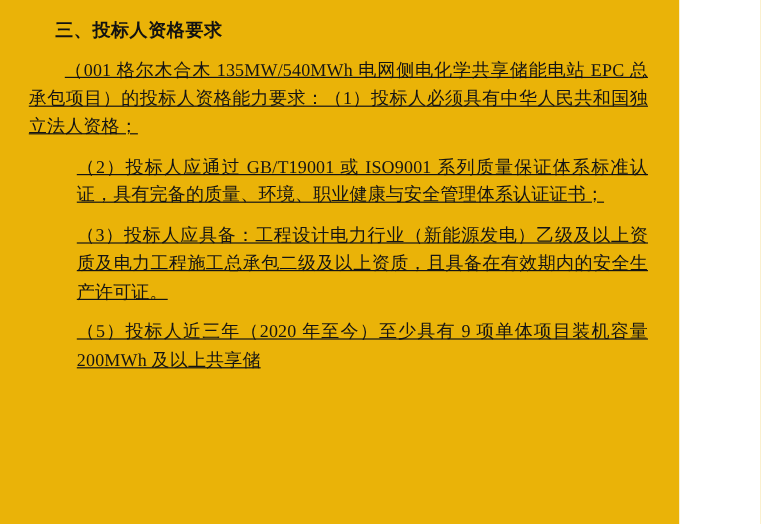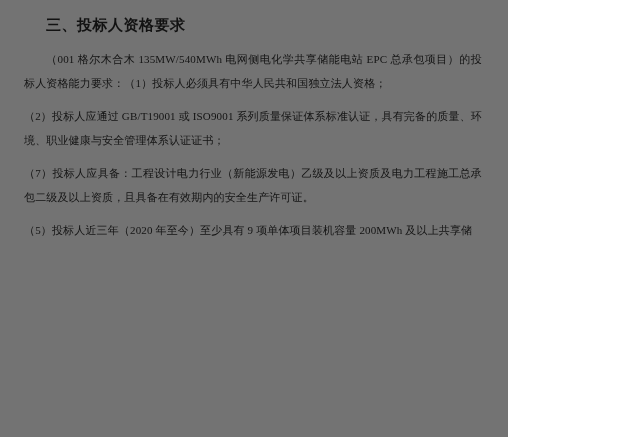--- a/index.html
+++ b/index.html
@@ -9,58 +9,60 @@
   body {
     width: 634px;
     height: 437px;
     background: #ffffff;
     font-family: "Liberation Serif", "DejaVu Serif", serif;
     color: #1a1a1a;
     overflow: hidden;
   }
   .page {
     position: relative;
-    width: 508px;
+    width: 566px;
     height: 437px;
-    background: #737373;
+    background: #eab308;
     padding: 0;
     box-sizing: border-box;
   }
   .doc-body {
     padding: 10px 26px 0 24px;
     box-sizing: border-box;
   }
   .section-heading {
     font-weight: bold;
     font-size: 15px;
     letter-spacing: 0.5px;
     margin: 6px 0 13px 22px;
     color: #121212;
   }
   .para {
-    font-size: 11px;
+    font-size: 15px;
     line-height: 23.5px;
     text-align: justify;
     text-justify: inter-ideograph;
     margin: 0 0 10px 0;
     color: #141414;
     letter-spacing: 0.15px;
+    text-decoration: underline;
   }
   .para.indent {
     text-indent: 2em;
   }
   .para.cont {
     text-indent: 0;
+    margin-left: 40px;
   }
 </style>
 </head>
 <body>
 
 <div class="page">
   <div class="doc-body">
     <div class="section-heading">三、投标人资格要求</div>
 
     <p class="para indent">（001 格尔木合木 135MW/540MWh 电网侧电化学共享储能电站 EPC 总承包项目）的投标人资格能力要求：（1）投标人必须具有中华人民共和国独立法人资格；</p>
     <p class="para cont">（2）投标人应通过 GB/T19001 或 ISO9001 系列质量保证体系标准认证，具有完备的质量、环境、职业健康与安全管理体系认证证书；</p>
-    <p class="para cont">（7）投标人应具备：工程设计电力行业（新能源发电）乙级及以上资质及电力工程施工总承包二级及以上资质，且具备在有效期内的安全生产许可证。</p>
+    <p class="para cont">（3）投标人应具备：工程设计电力行业（新能源发电）乙级及以上资质及电力工程施工总承包二级及以上资质，且具备在有效期内的安全生产许可证。</p>
     <p class="para cont">（5）投标人近三年（2020 年至今）至少具有 9 项单体项目装机容量 200MWh 及以上共享储</p>
   </div>
 </div>
 
 </body></html>

